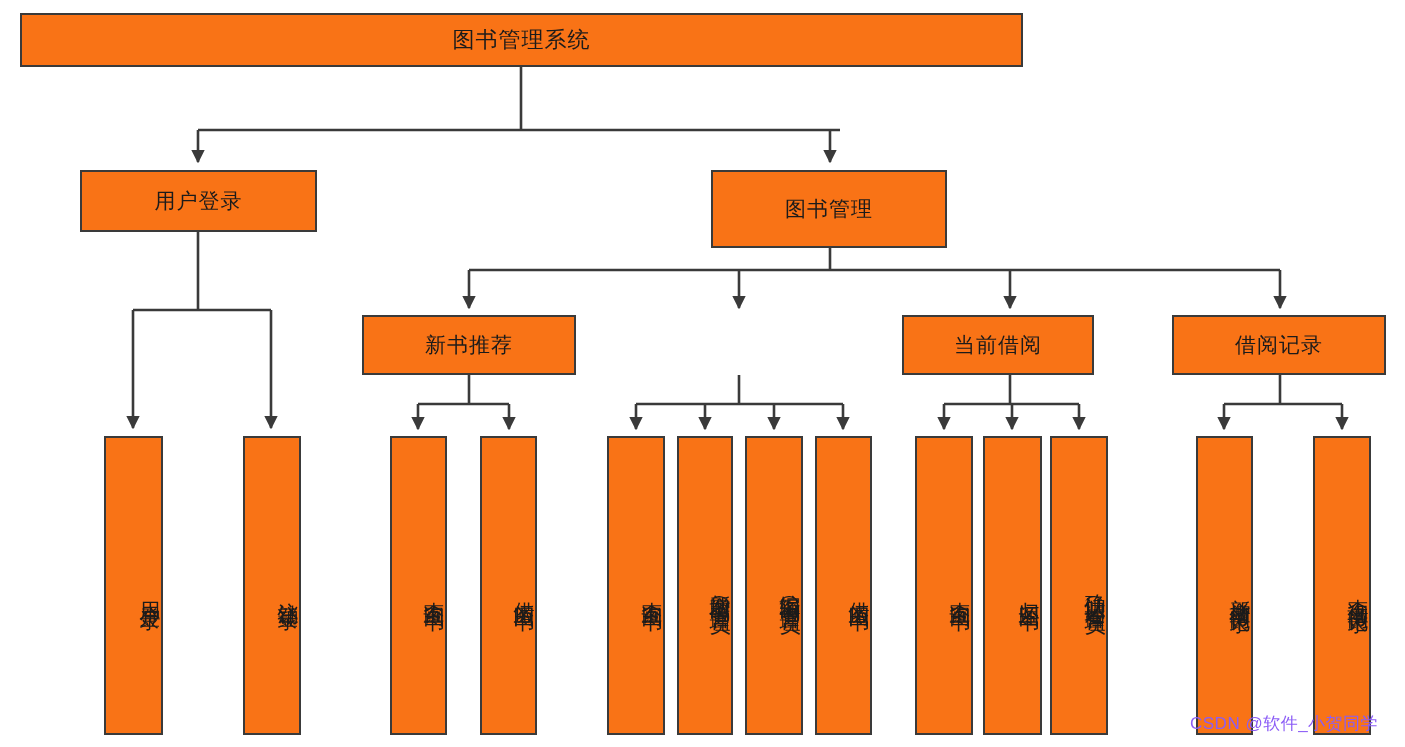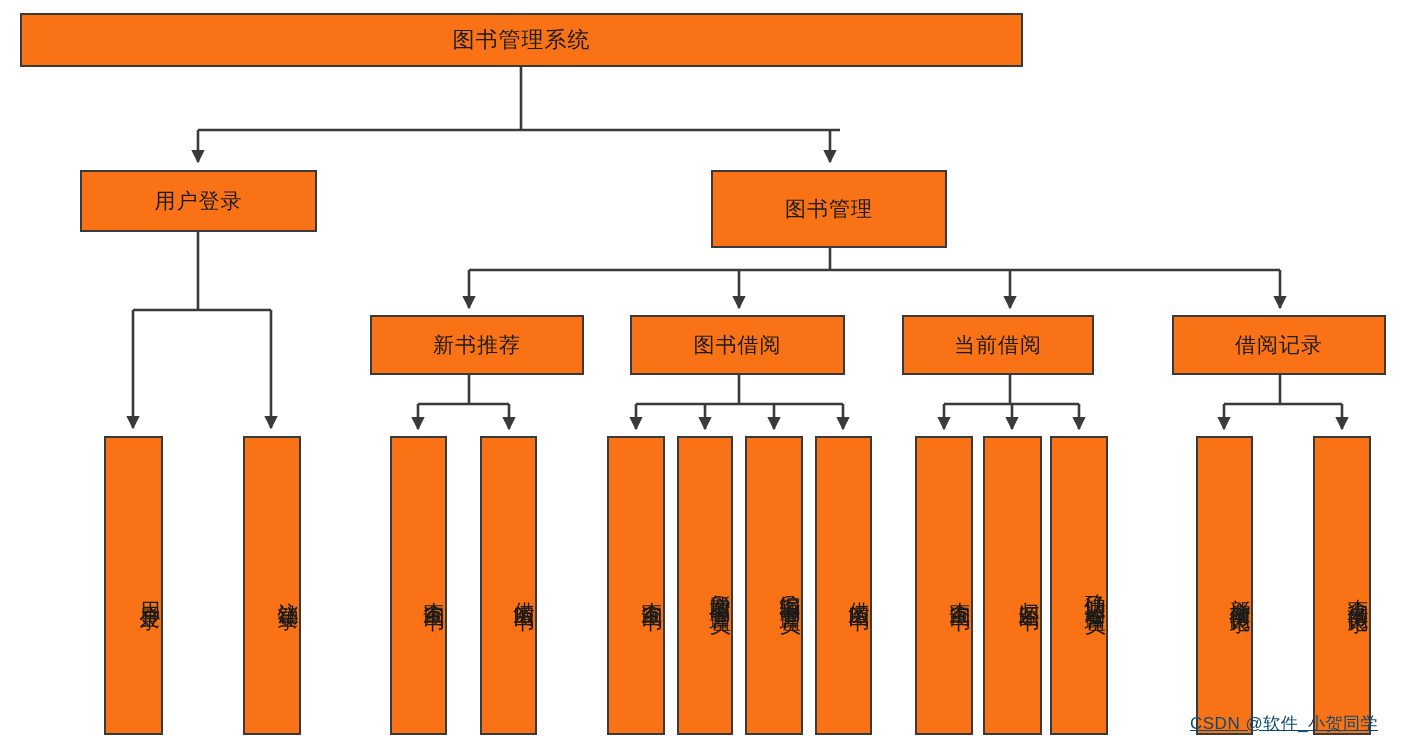--- a/index.html
+++ b/index.html
@@ -9,22 +9,22 @@
   svg.links{position:absolute;left:0;top:0;width:1405px;height:747px;pointer-events:none;}
   .node{position:absolute;box-sizing:border-box;background:#f97316;
         border:2.5px solid #3a3a3a;display:flex;align-items:center;justify-content:center;
         color:#1b1b1b;}
   .node.horiz{font-size:21px;letter-spacing:1px;}
   .node.root{font-size:22px;letter-spacing:1px;}
   .node.leaf{writing-mode:vertical-rl;text-orientation:upright;
              font-size:21px;letter-spacing:3px;padding-top:10px;
              align-items:flex-start;justify-content:center;}
   .node.leaf .vtext{writing-mode:vertical-rl;text-orientation:upright;line-height:1.05;}
-  .watermark{position:absolute;left:1190px;top:712px;font-size:17px;color:#0c4a6e;
-             letter-spacing:0.5px;white-space:nowrap;text-decoration:underline;}
+  .watermark{position:absolute;left:1190px;top:712px;font-size:17px;color:#8b5cf6;
+             letter-spacing:0.5px;white-space:nowrap;}
 </style>
 </head>
 <body>
 
 <div id="canvas">
 
   <svg class="links" viewBox="0 0 1405 747" xmlns="http://www.w3.org/2000/svg">
     <defs>
       <marker id="arrow" viewBox="0 0 10 10" refX="9" refY="5" markerWidth="5.2" markerHeight="5.2" orient="auto-start-reverse">
         <path d="M 0 0 L 10 5 L 0 10 z" fill="#3a3a3a"></path>
@@ -78,25 +78,22 @@
     <span>图书管理系统</span>
   </div>
 
   <div class="node horiz" style="left:80px;top:170px;width:237px;height:62px;">
     <span>用户登录</span>
   </div>
   <div class="node horiz" style="left:711px;top:170px;width:236px;height:78px;">
     <span>图书管理</span>
   </div>
 
-  <div class="node horiz" style="left:370px;top:315px;width:214px;height:60px;">
+  <div class="node horiz" style="left:362px;top:315px;width:214px;height:60px;">
     <span>新书推荐</span>
-  </div>
-  <div class="node horiz" style="left:630px;top:315px;width:215px;height:60px;">
-    <span>图书借阅</span>
   </div>
   <div class="node horiz" style="left:902px;top:315px;width:192px;height:60px;">
     <span>当前借阅</span>
   </div>
   <div class="node horiz" style="left:1172px;top:315px;width:214px;height:60px;justify-content:center;">
     <span>借阅记录</span>
   </div>
 
   <div class="node leaf" style="left:104px;top:436px;width:59px;height:299px;">
     <span class="vtext">用户登录</span>

